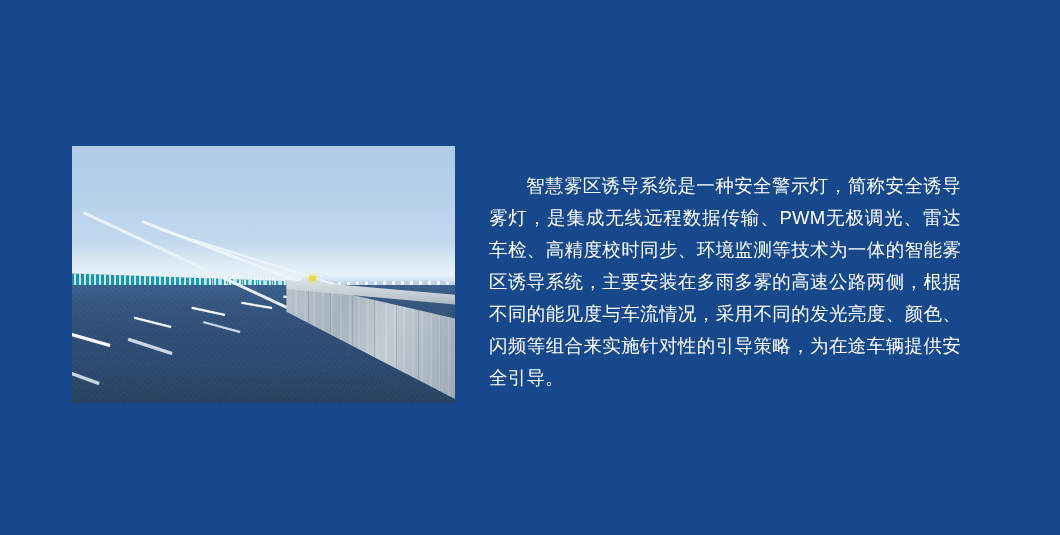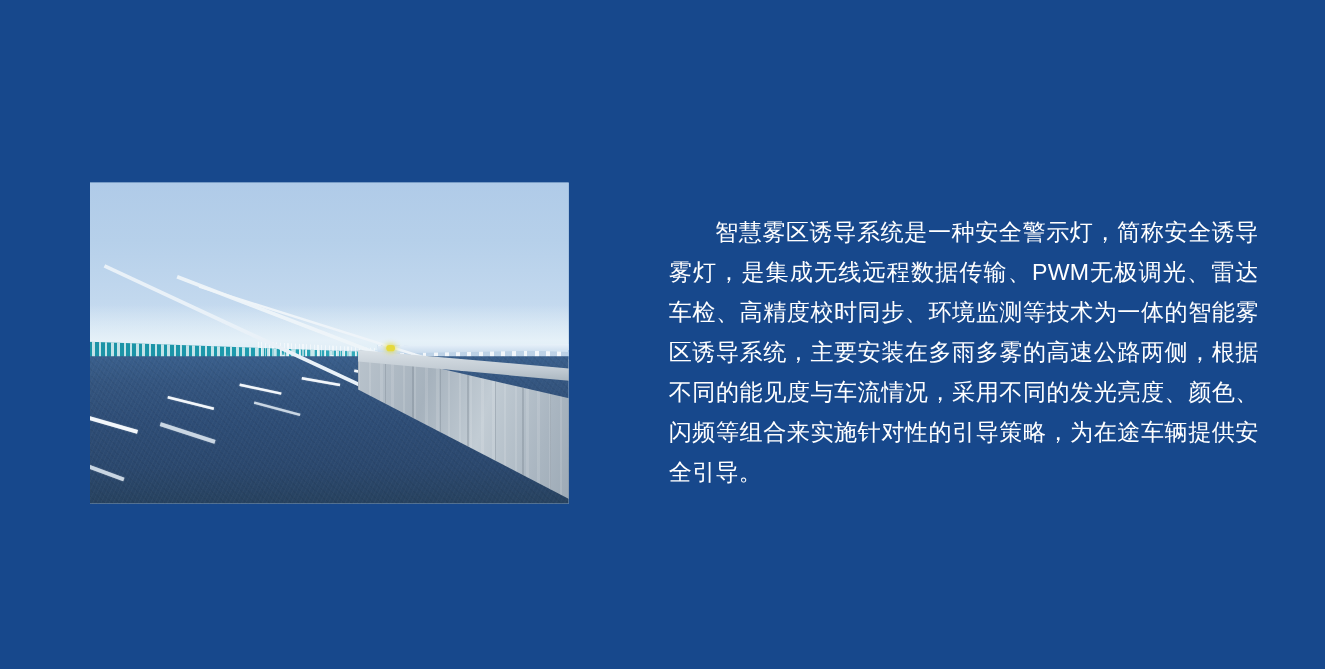--- a/index.html
+++ b/index.html
@@ -266,21 +266,21 @@
     width: 7px;
     height: 5px;
     background: #e5d93e;
     border-radius: 3px;
     box-shadow: 0 0 4px 1px rgba(229,217,62,.8);
   }
 
   
   .copy {
     position: absolute;
-    left: 535px;
+    left: 489px;
     top: 170px;
     width: 472px;
     color: #ffffff;
     font-size: 18.5px;
     line-height: 32px;
     text-align: justify;
     text-justify: inter-character;
     letter-spacing: .2px;
     font-weight: 400;
   }

